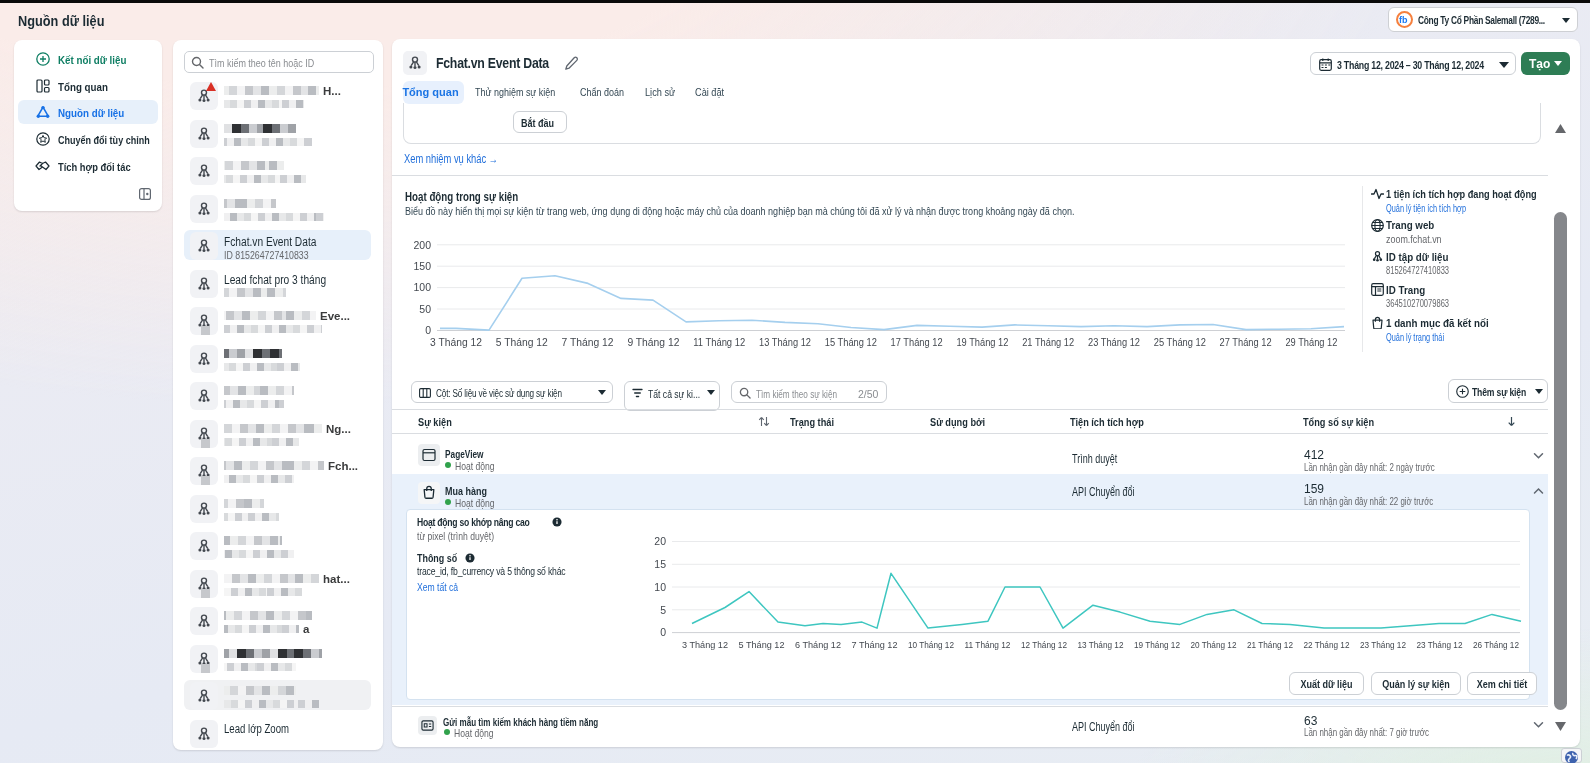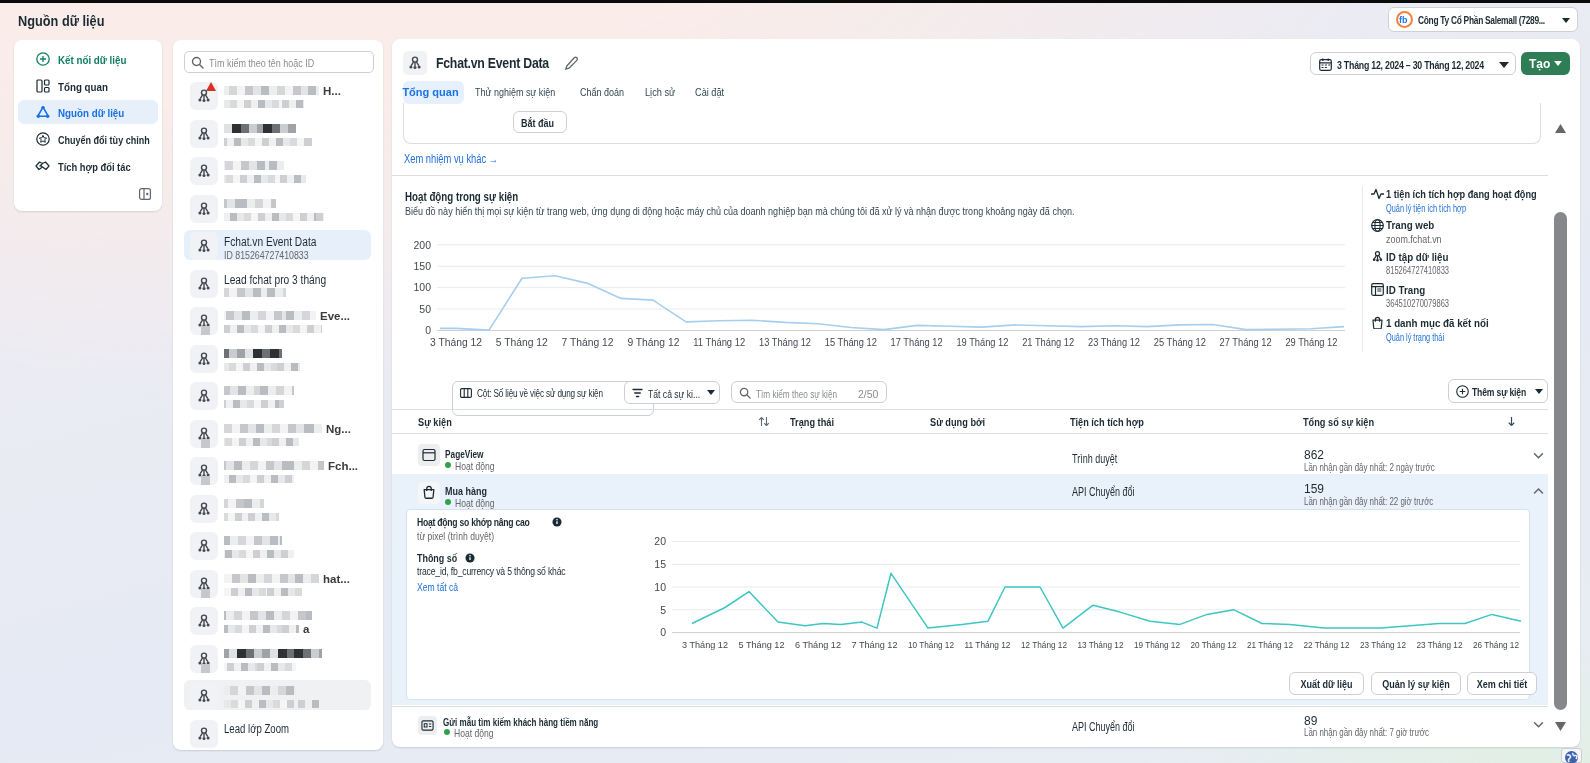--- a/index.html
+++ b/index.html
@@ -386,29 +386,29 @@
     </svg>
   <div class="abs" style="left:994px; top:245px; font-size:11.5px; font-weight:bold; white-space:nowrap; transform:scaleX(0.85); transform-origin:0 50%;">ID Trang</div>
   <div class="abs" style="left:994px; top:258px; font-size:10.5px; color:#65676b; white-space:nowrap; transform:scaleX(0.72); transform-origin:0 50%;">364510270079863</div>
   <svg class="abs" style="left:979px; top:277px;" width="13" height="13" viewBox="0 0 13 13">
       <path d="M2 4.2h9l-0.7 7.6a1.2 1.2 0 0 1-1.2 1H3.9a1.2 1.2 0 0 1-1.2-1Z" fill="none" stroke="#1c2b33" stroke-width="1.2" stroke-linejoin="round"></path>
       <path d="M4.4 5.8V3.4a2.1 2.1 0 0 1 4.2 0v2.4" fill="none" stroke="#1c2b33" stroke-width="1.2"></path>
     </svg>
   <div class="abs" style="left:994px; top:277.5px; font-size:11.5px; font-weight:bold; white-space:nowrap; transform:scaleX(0.85); transform-origin:0 50%;">1 danh mục đã kết nối</div>
   <div class="abs" style="left:994px; top:291.5px; font-size:10.5px; color:#216fdb; white-space:nowrap; transform:scaleX(0.7); transform-origin:0 50%;">Quản lý trạng thái</div>
 
-  <div class="abs" style="left:19px; top:342px; width:202px; height:35px; border:1px solid #ccd0d5; border-radius:6px; background:#fff;margin-left:41px;">
+  <div class="abs" style="left:19px; top:342px; width:202px; height:22px; border:1px solid #ccd0d5; border-radius:6px; background:#fff;">
     <svg class="abs" style="left:7px; top:5px;" width="12" height="12" viewBox="0 0 12 12">
         <rect x="0.6" y="1.6" width="10.8" height="8.8" rx="1.2" fill="none" stroke="#1c2b33" stroke-width="1.1"></rect>
         <path d="M4.2 1.6v8.8 M7.8 1.6v8.8" stroke="#1c2b33" stroke-width="1.1"></path>
       </svg>
     <div class="abs" style="left:24px; top:6px; font-size:10px; color:#1c2b33; white-space:nowrap; letter-spacing:-0.2px; transform:scaleX(0.82); transform-origin:0 50%;">Cột: Số liệu về việc sử dụng sự kiện</div>
     <div class="abs" style="left:186px; top:8px; width:0; height:0; border-left:4.5px solid transparent; border-right:4.5px solid transparent; border-top:5.5px solid #1c2b33;"></div>
   </div>
-  <div class="abs" style="left:232px; top:342px; width:96px; height:23px; border:1px solid #ccd0d5; border-radius:6px; background:#fff;">
+  <div class="abs" style="left:232px; top:342px; width:96px; height:30px; border:1px solid #ccd0d5; border-radius:6px; background:#fff;">
     <svg class="abs" style="left:7px; top:6px;" width="11" height="10" viewBox="0 0 11 10">
         <path d="M1 1.5h9M2.7 5h5.6M4.4 8.5h2.2" stroke="#1c2b33" stroke-width="1.3" stroke-linecap="round"></path>
       </svg>
     <div class="abs" style="left:23px; top:5.5px; font-size:10.5px; color:#1c2b33; white-space:nowrap; transform:scaleX(0.82); transform-origin:0 50%;">Tất cả sự ki...</div>
     <div class="abs" style="left:82px; top:8px; width:0; height:0; border-left:4.5px solid transparent; border-right:4.5px solid transparent; border-top:5.5px solid #1c2b33;"></div>
   </div>
   <div class="abs" style="left:339px; top:342px; width:156px; height:22px; border:1px solid #ccd0d5; border-radius:6px; background:#fff;">
     <svg class="abs" style="left:7px; top:5px;" width="12" height="12" viewBox="0 0 13 13">
         <circle cx="5.5" cy="5.5" r="4" fill="none" stroke="#65676b" stroke-width="1.4"></circle>
         <path d="M8.5 8.5 12 12" stroke="#65676b" stroke-width="1.4" stroke-linecap="round"></path>
@@ -442,21 +442,21 @@
 
   <div class="abs" style="left:26px; top:405px; width:22px; height:22px; background:#eceef0; border-radius:4px;"></div>
   <svg class="abs" style="left:30px; top:409px;" width="14" height="14" viewBox="0 0 14 14">
       <rect x="1" y="1.5" width="12" height="11" rx="1.5" fill="none" stroke="#1c2b33" stroke-width="1.2"></rect>
       <path d="M1 4.8h12" stroke="#1c2b33" stroke-width="1.2"></path>
     </svg>
   <div class="abs" style="left:52.5px; top:409px; font-size:11.5px; font-weight:bold; transform:scaleX(0.72); transform-origin:0 50%;">PageView</div>
   <div class="abs" style="left:53px; top:423px; width:6px; height:6px; border-radius:50%; background:#31a24c;"></div>
   <div class="abs" style="left:63px; top:420.5px; font-size:11px; color:#65676b; transform:scaleX(0.78); transform-origin:0 50%;">Hoạt động</div>
   <div class="abs" style="left:679.5px; top:412.5px; font-size:12px; transform:scaleX(0.75); transform-origin:0 50%;">Trình duyệt</div>
-  <div class="abs" style="left:912px; top:408.5px; font-size:12px;">862</div>
+  <div class="abs" style="left:912px; top:408.5px; font-size:12px;">412</div>
   <div class="abs" style="left:912px; top:421.5px; font-size:11px; color:#65676b; transform:scaleX(0.72); transform-origin:0 50%;">Lần nhận gần đây nhất: 2 ngày trước</div>
   <svg class="abs" style="left:1141px; top:413px;" width="11" height="8" viewBox="0 0 11 8">
       <path d="M1.5 1.8 5.5 5.8 9.5 1.8" fill="none" stroke="#606770" stroke-width="1.5" stroke-linecap="round"></path>
     </svg>
 
   <div class="abs" style="left:0; top:435px; width:1156px; height:231px; background:#e9f1fb;"></div>
   <div class="abs" style="left:26px; top:442.5px; width:22px; height:22px; background:#f5f6f7; border-radius:4px;"></div>
   <svg class="abs" style="left:30px; top:446px;" width="14" height="14" viewBox="0 0 13 13">
       <path d="M2 4.2h9l-0.7 7.1a1.2 1.2 0 0 1-1.2 1H3.9a1.2 1.2 0 0 1-1.2-1Z" fill="none" stroke="#1c2b33" stroke-width="1.2" stroke-linejoin="round"></path>
       <path d="M4.4 5.6V3.4a2.1 2.1 0 0 1 4.2 0v2.2" fill="none" stroke="#1c2b33" stroke-width="1.2"></path>
@@ -534,21 +534,21 @@
   <div class="abs" style="left:0; top:667px; width:1156px; height:1px; background:#dadde1;"></div>
   <div class="abs" style="left:26px; top:677px; width:19px; height:19px; background:#eceef0; border-radius:4px;"></div>
   <svg class="abs" style="left:29px; top:680px;" width="13" height="13" viewBox="0 0 14 14">
       <rect x="1" y="2" width="12" height="10" rx="1.5" fill="none" stroke="#1c2b33" stroke-width="1.2"></rect>
       <path d="M3.5 5h3v3.5h-3Z M8.5 5.5H11 M8.5 8h2.5" fill="none" stroke="#1c2b33" stroke-width="1.1"></path>
     </svg>
   <div class="abs" style="left:51px; top:676.5px; font-size:11.5px; font-weight:bold; transform:scaleX(0.7); transform-origin:0 50%;">Gửi mẫu tìm kiếm khách hàng tiềm năng</div>
   <div class="abs" style="left:52px; top:690px; width:6px; height:6px; border-radius:50%; background:#31a24c;"></div>
   <div class="abs" style="left:62px; top:687.5px; font-size:11px; color:#65676b; transform:scaleX(0.78); transform-origin:0 50%;">Hoạt động</div>
   <div class="abs" style="left:679.5px; top:680.5px; font-size:12px; transform:scaleX(0.75); transform-origin:0 50%;">API Chuyển đổi</div>
-  <div class="abs" style="left:912px; top:674.5px; font-size:12px;">89</div>
+  <div class="abs" style="left:912px; top:674.5px; font-size:12px;">63</div>
   <div class="abs" style="left:912px; top:687px; font-size:11px; color:#65676b; transform:scaleX(0.72); transform-origin:0 50%;">Lần nhận gần đây nhất: 7 giờ trước</div>
   <svg class="abs" style="left:1141px; top:682px;" width="11" height="8" viewBox="0 0 11 8">
       <path d="M1.5 1.8 5.5 5.8 9.5 1.8" fill="none" stroke="#606770" stroke-width="1.5" stroke-linecap="round"></path>
     </svg>
 </div>
 
 <svg class="abs" style="left:1553px; top:122px;" width="15" height="13" viewBox="0 0 15 13">
     <path d="M7.5 2 13 11H2Z" fill="#65676b"></path>
   </svg>
 <div class="abs" style="left:1554px; top:212px; width:13px; height:498px; background:#85878b; border-radius:7px;"></div>

